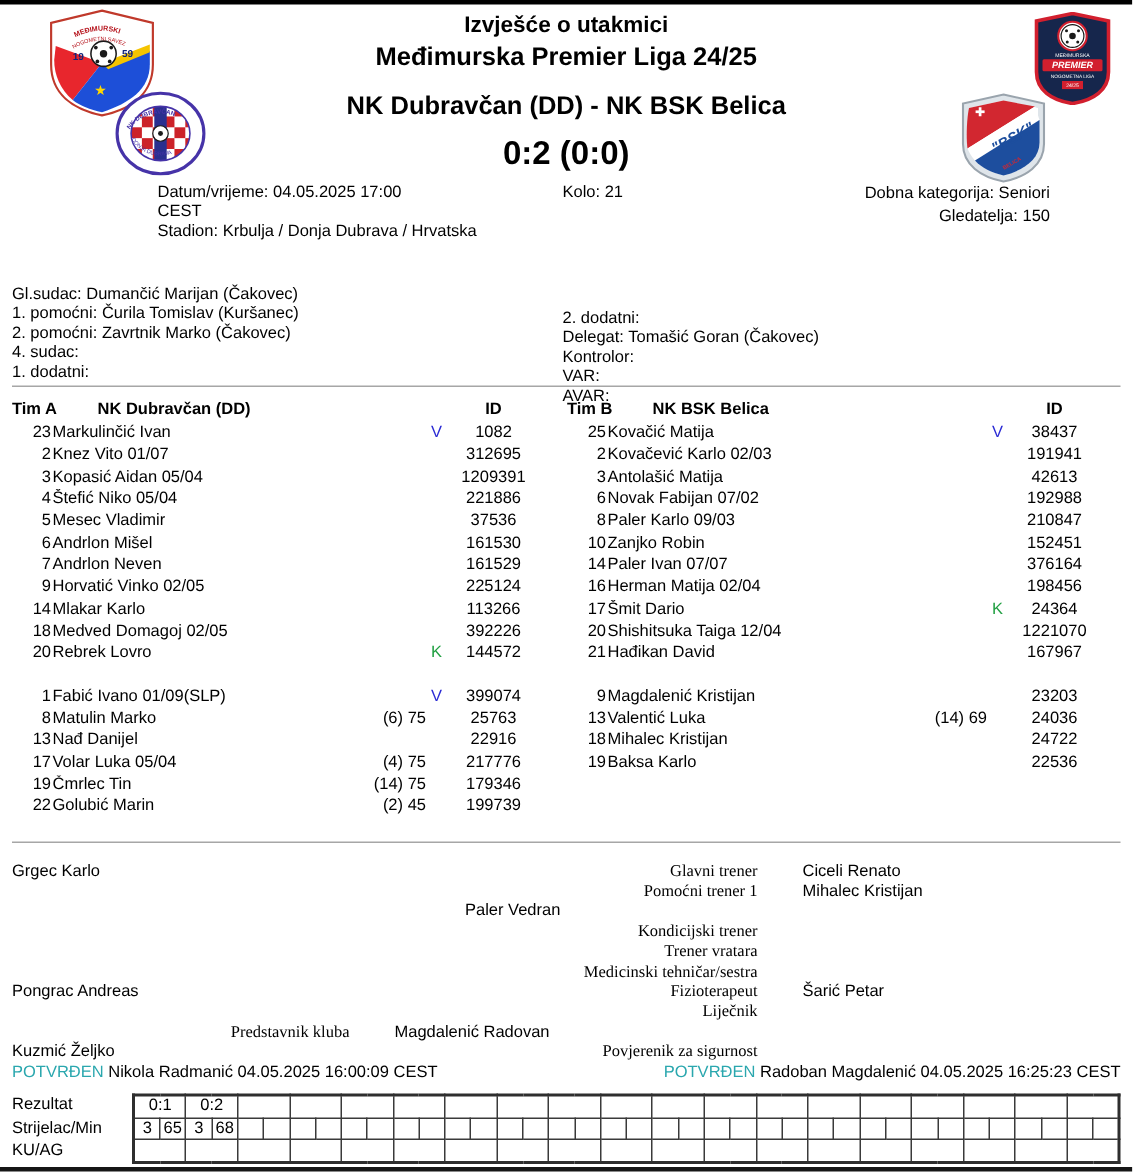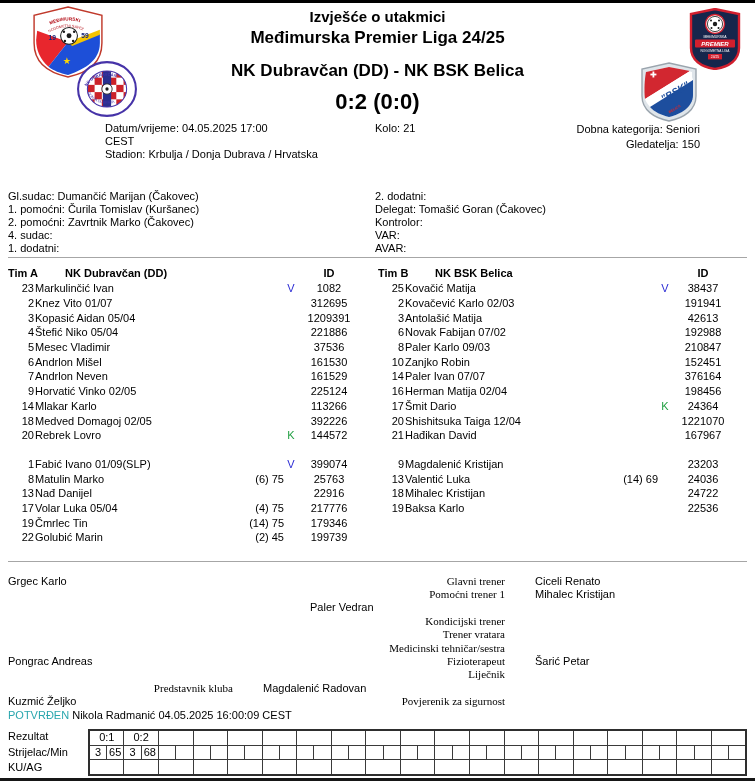--- a/index.html
+++ b/index.html
@@ -23,21 +23,21 @@
   .logo-prem { left:688px; top:8px;  width:54px; height:62px; }
   .logo-bsk  { left:638px; top:62px; width:62px; height:60px; }
 
   
   .info-datetime { position:absolute; top:122px; left:105px; line-height:13px; }
   .info-round    { position:absolute; top:122px; left:375px; }
   .info-right    { position:absolute; top:122px; left:450px; width:250px; text-align:right; line-height:15px; }
 
   
   .officials-left  { position:absolute; top:190px; left:8px;   line-height:13px; }
-  .officials-right { position:absolute; top:190px; left:375px; line-height:13px; }
+  .officials-right { position:absolute; top:206px; left:375px; line-height:13px; }
 
   .sep { position:absolute; left:8px; width:739px; border-top:1px solid #a6a6a6; }
   .sep1 { top:257px; }
   .sep2 { top:561px; }
 
   
   .team { position:absolute; top:265px; }
   .team-a { left:8px;   width:352px; }
   .team-b { left:378px; width:356px; }
   .prow { display:flex; height:14.7px; align-items:center; white-space:nowrap; }
@@ -555,20 +555,24 @@
         <span class="sleft">Kuzmić Željko</span>
         <span class="srole">Povjerenik za sigurnost</span>
         <span class="sright"></span>
       </div>
     </div>
 
   <div class="confirm confirm-left">
     <span class="status">POTVRĐEN</span>
     <span>Nikola Radmanić 04.05.2025 16:00:09 CEST</span>
   </div>
+  <div class="confirm confirm-right">
+    <span class="status">POTVRĐEN</span>
+    <span>Radoban Magdalenić 04.05.2025 16:25:23 CEST</span>
+  </div>
 
   <div class="rsection">
     <div class="rlabels" id="rlabels">
         <div>Rezultat</div>
         <div>Strijelac/Min</div>
         <div>KU/AG</div>
       </div>
     <div id="rtable">
         <table class="rgrid">
           <colgroup>

